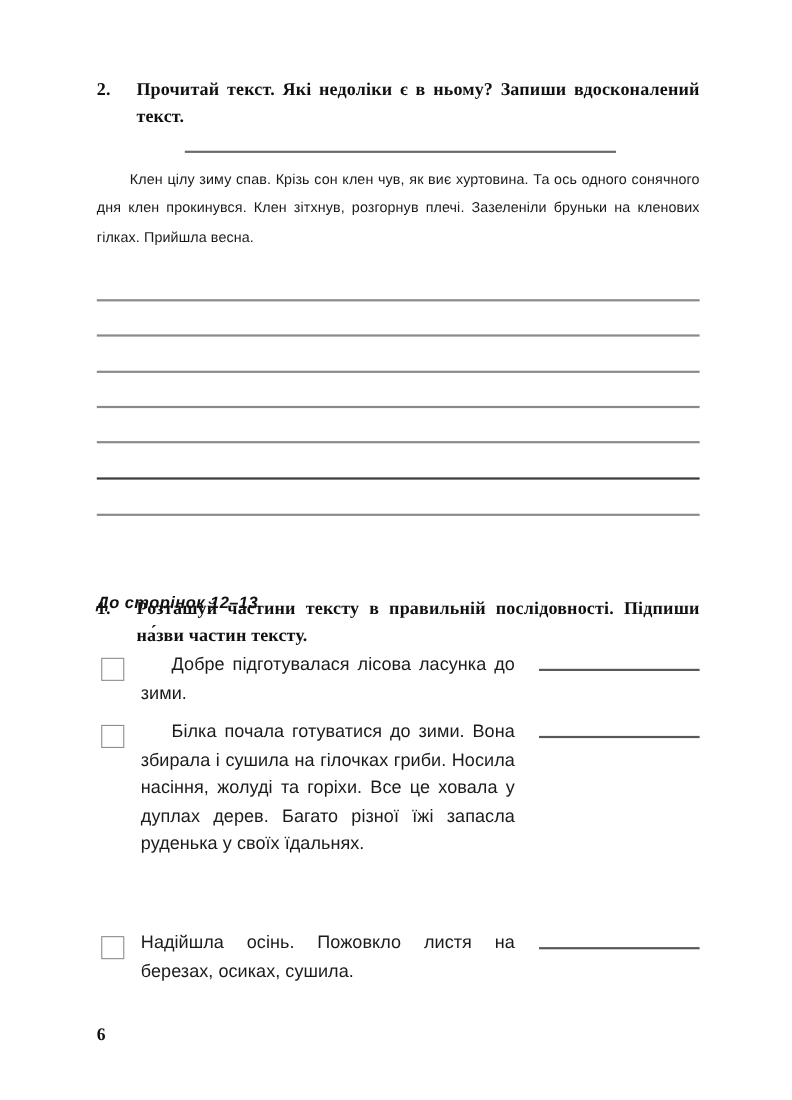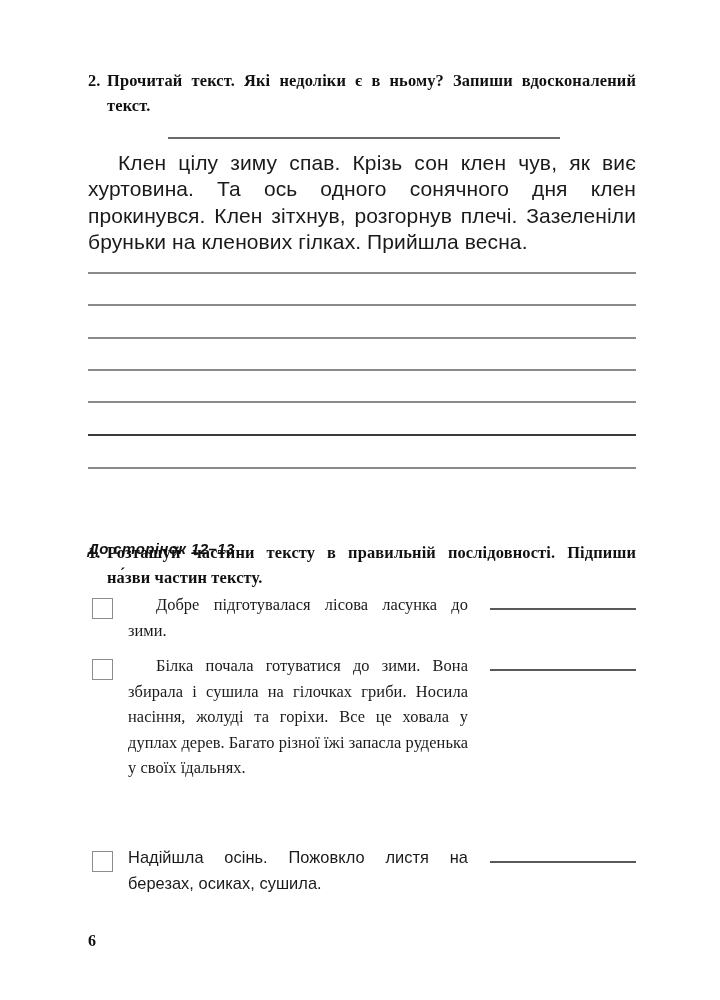--- a/index.html
+++ b/index.html
@@ -36,42 +36,42 @@
     color: #111;
   }
   .ex-heading .num {
     position: absolute;
     left: 0;
     top: 0;
     width: 28px;
   }
   .ex-heading .htext {
     display: block;
-    margin-left: 19px;
+    margin-left: 36px;
     text-align: justify;
     text-align-last: left;
   }
 
   
   .short-rule {
     position: absolute;
     left: 168px;
     top: 137px;
     width: 392px;
     height: 2px;
     background: #6a6a6a;
   }
 
   
   .body-par {
     position: absolute;
     left: 88px;
     top: 150px;
     width: 548px;
-    font-size: 21px;
+    font-size: 13px;
     line-height: 26.4px;
     text-align: justify;
     text-align-last: left;
     text-indent: 30px;
     color: #1a1a1a;
     letter-spacing: 0.1px;
   }
 
   
   .rule-line {
@@ -117,21 +117,21 @@
     left: 40px;
     top: 0;
     width: 340px;
     font-size: 16.4px;
     line-height: 25.6px;
     text-align: justify;
     text-align-last: left;
     color: #1a1a1a;
     letter-spacing: 0.05px;
   }
-  .item-text.indented { text-indent: 28px; font-family: Liberation Serif, serif; }
+  .item-text.indented { text-indent: 28px; }
   .answer-line {
     position: absolute;
     left: 402px;
     top: 16px;
     width: 146px;
     height: 2px;
     background: #595959;
   }
 
   

